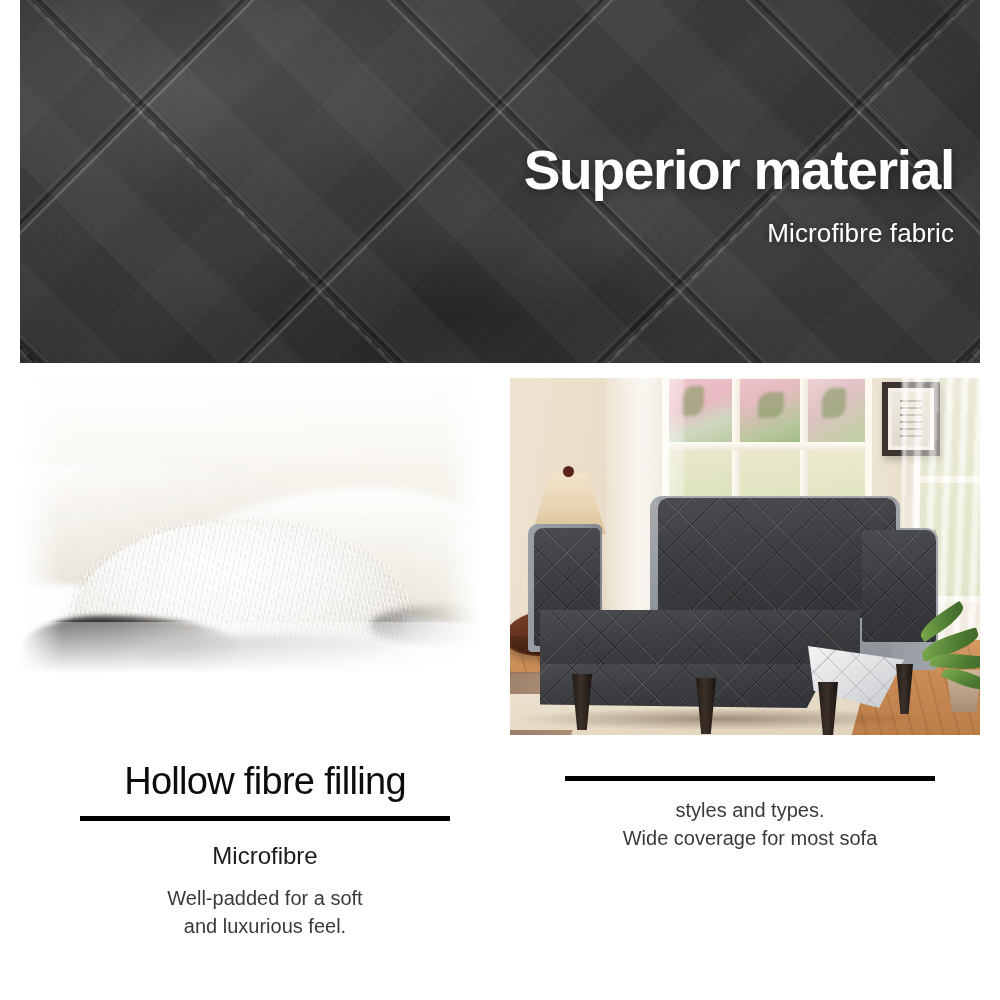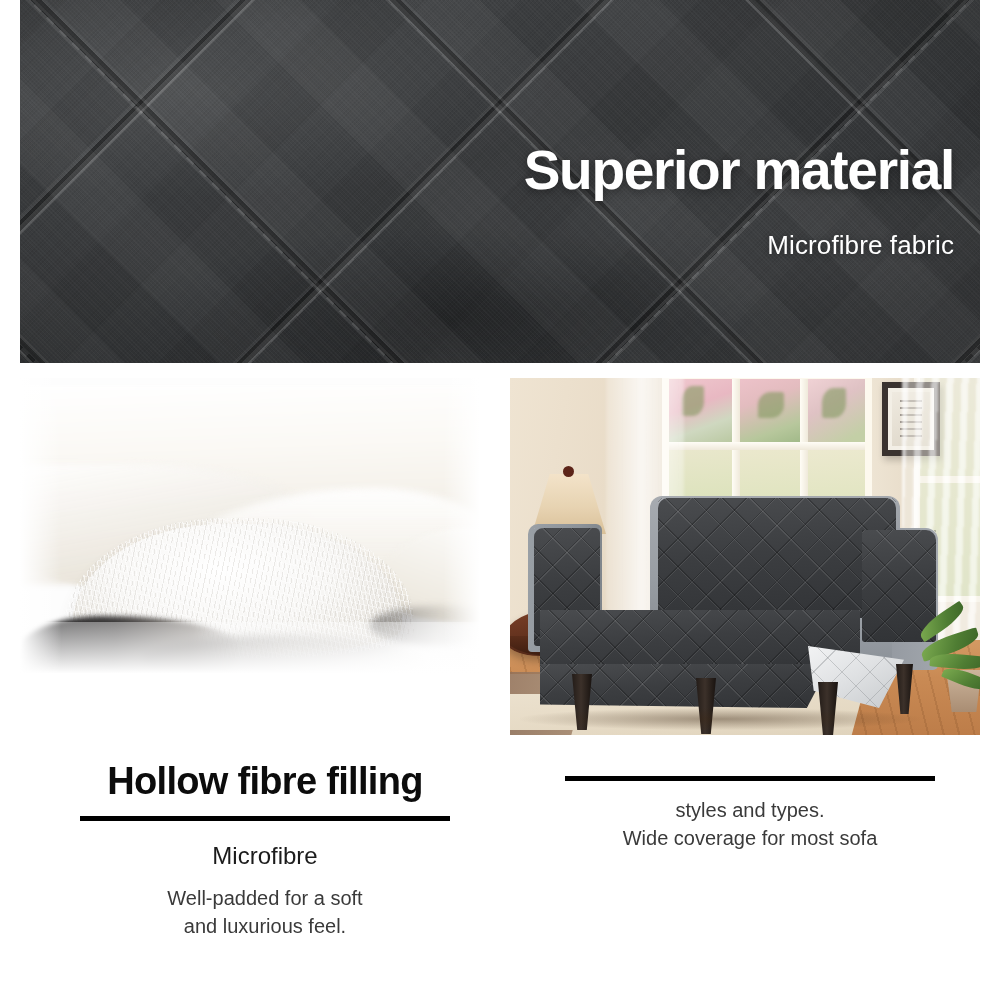--- a/index.html
+++ b/index.html
@@ -83,21 +83,21 @@
   #hero-copy {
     position:absolute; right:26px; top:142px; text-align:right; z-index:5;
   }
   #hero-title {
     color:#ffffff; font-size:55px; font-weight:700; letter-spacing:-1.3px;
     line-height:1.02; white-space:nowrap;
     text-shadow:0 2px 10px rgba(0,0,0,.40);
   }
   #hero-sub {
     color:#ffffff; font-size:26px; font-weight:400; letter-spacing:.1px;
-    margin-top:32px; white-space:nowrap;
+    margin-top:20px; white-space:nowrap;
     text-shadow:0 1px 7px rgba(0,0,0,.40);
   }
 
   
   #fibre {
     position:absolute; left:20px; top:378px; width:460px; height:330px;
     overflow:hidden; background:#ffffff;
   }
   .fib-bg { position:absolute; inset:0; background:#fdfdfd; }
   
@@ -407,21 +407,21 @@
   .sf-shadow {
     position:absolute; left:10px; top:330px; width:400px; height:22px;
     background:radial-gradient(ellipse at 50% 50%, rgba(60,40,22,.42), rgba(60,40,22,0) 72%);
   }
 
   
   .col { position:absolute; top:762px; width:430px; text-align:center; }
   #col-left  { left:50px; }
   #col-right { left:535px; }
   .col-title {
-    font-size:38px; font-weight:700; color:#0c0c0c; letter-spacing:-.7px;
+    font-size:38px; font-weight:400; color:#0c0c0c; letter-spacing:-.7px;
     line-height:1.05; white-space:nowrap;
   }
   .col-rule {
     width:370px; height:5px; background:#000000; margin:14px auto 0;
   }
   .col-sub {
     font-size:24px; font-weight:400; color:#1b1b1b; margin-top:21px;
     line-height:1.15;
   }
   .col-body {

